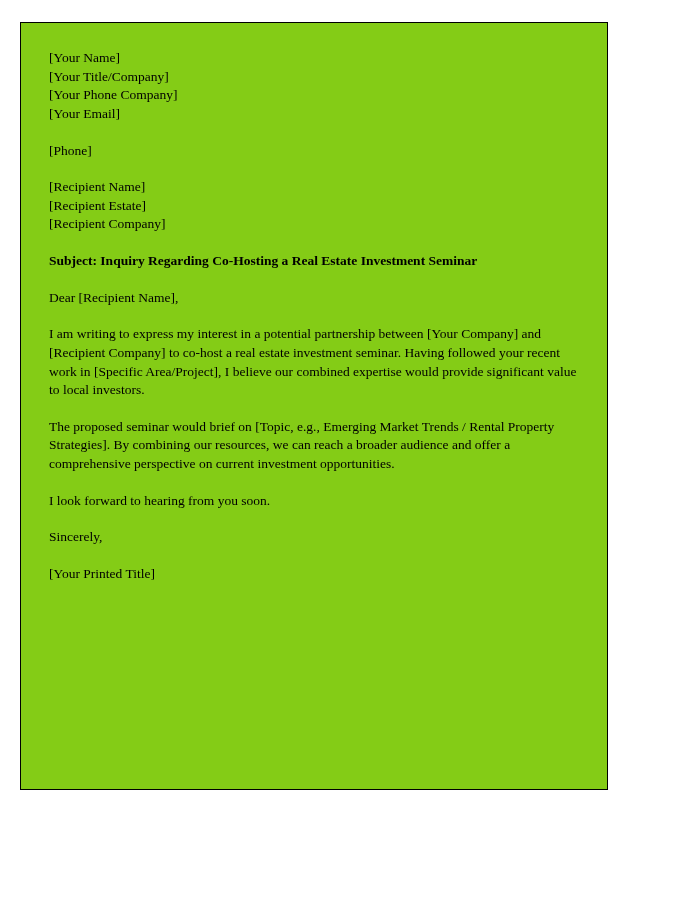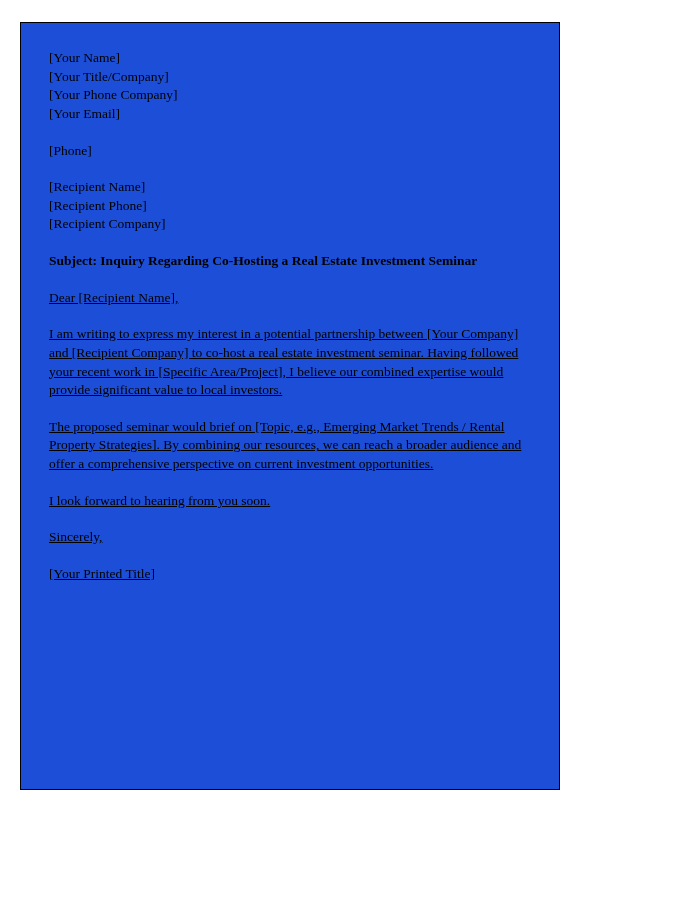--- a/index.html
+++ b/index.html
@@ -10,24 +10,24 @@
   body {
     width: 700px;
     height: 900px;
     font-family: "Liberation Serif", serif;
     color: #000000;
   }
   .page {
     position: absolute;
     left: 20px;
     top: 22px;
-    width: 540px;
+    width: 588px;
     height: 768px;
     border: 1px solid #000000;
-    background: #1d4ed8;
+    background: #84cc16;
     box-sizing: border-box;
   }
   .content {
     padding: 26px 28px 0 28px;
     font-size: 13.5px;
     line-height: 1.38;
   }
   .block {
     margin: 0 0 18px 0;
   }
@@ -35,21 +35,20 @@
     display: block;
     white-space: pre-wrap;
   }
   .subject {
     font-weight: bold;
     margin: 12px 0 18px 0;
   }
   .para {
     margin: 0 0 18px 0;
     text-align: left;
-    text-decoration: underline;
   }
 </style>
 </head>
 <body>
 
 <div class="page">
   <div class="content">
 
     <div class="block">
       <span class="line">[Your Name]</span>
@@ -57,21 +56,21 @@
       <span class="line">[Your Phone Company]</span>
       <span class="line">[Your Email]</span>
     </div>
 
     <div class="block">
       <span class="line">[Phone]</span>
     </div>
 
     <div class="block">
       <span class="line">[Recipient Name]</span>
-      <span class="line">[Recipient Phone]</span>
+      <span class="line">[Recipient Estate]</span>
       <span class="line">[Recipient Company]</span>
     </div>
 
     <p class="subject">Subject: Inquiry Regarding Co-Hosting a Real Estate Investment Seminar</p>
 
     <p class="para">Dear [Recipient Name],</p>
 
     <p class="para">I am writing to express my interest in a potential partnership between [Your Company] and [Recipient Company] to co-host a real estate investment seminar. Having followed your recent work in [Specific Area/Project], I believe our combined expertise would provide significant value to local investors.</p>
     <p class="para">The proposed seminar would brief on [Topic, e.g., Emerging Market Trends / Rental Property Strategies]. By combining our resources, we can reach a broader audience and offer a comprehensive perspective on current investment opportunities.</p>
     <p class="para">I look forward to hearing from you soon.</p>

